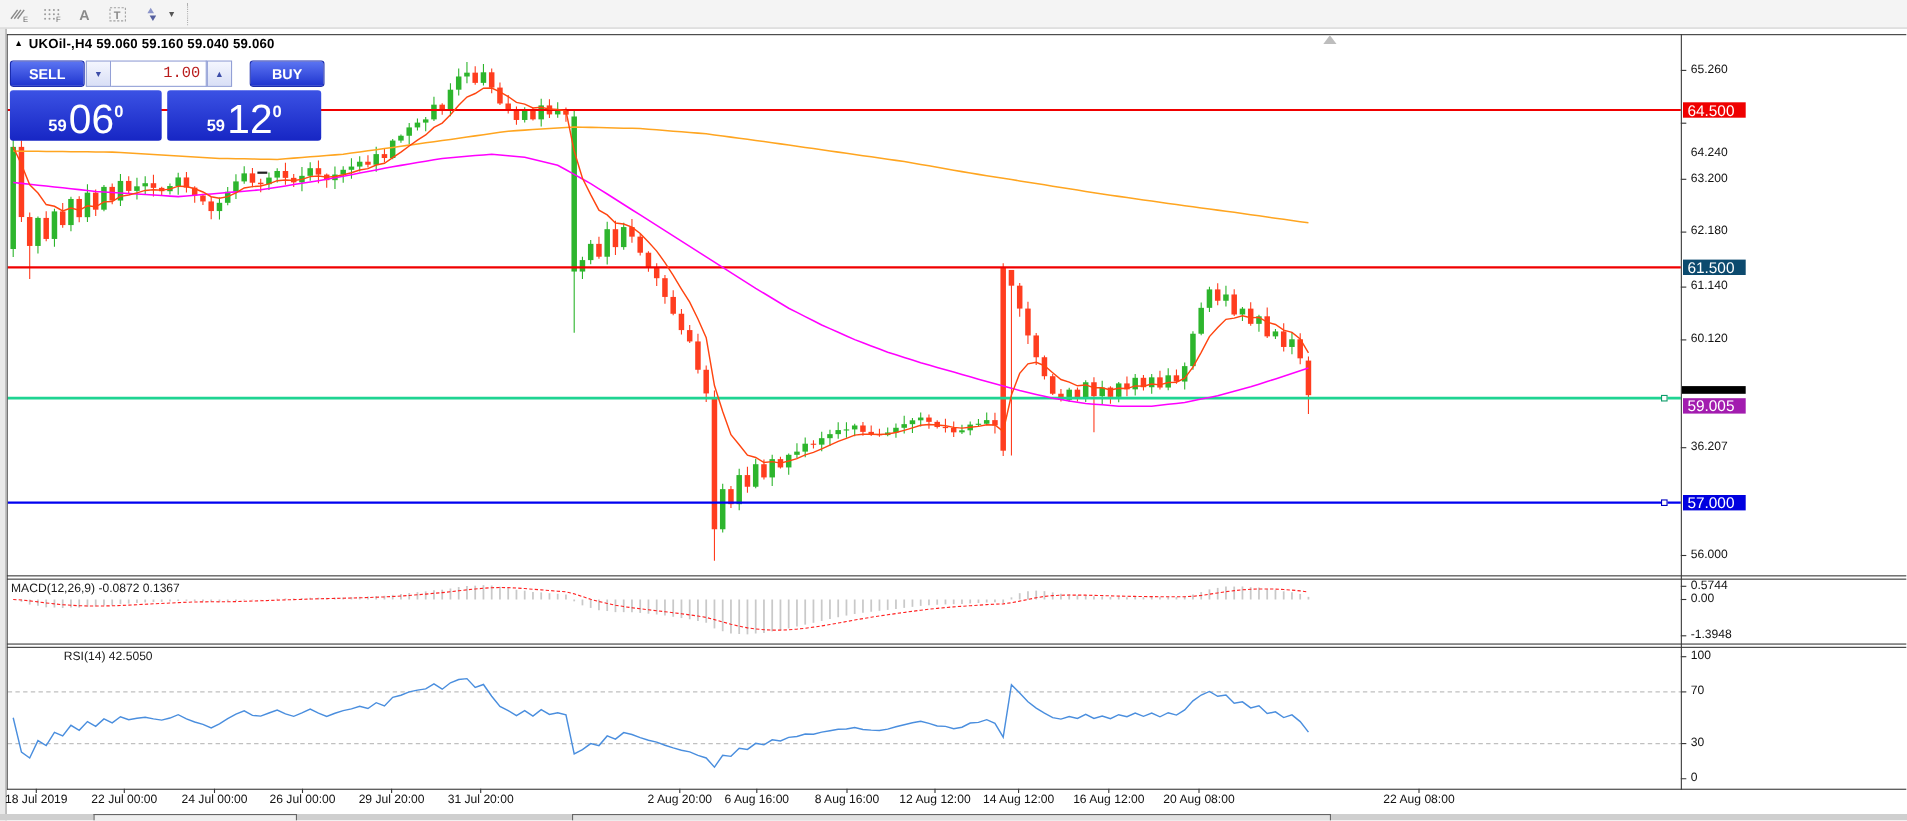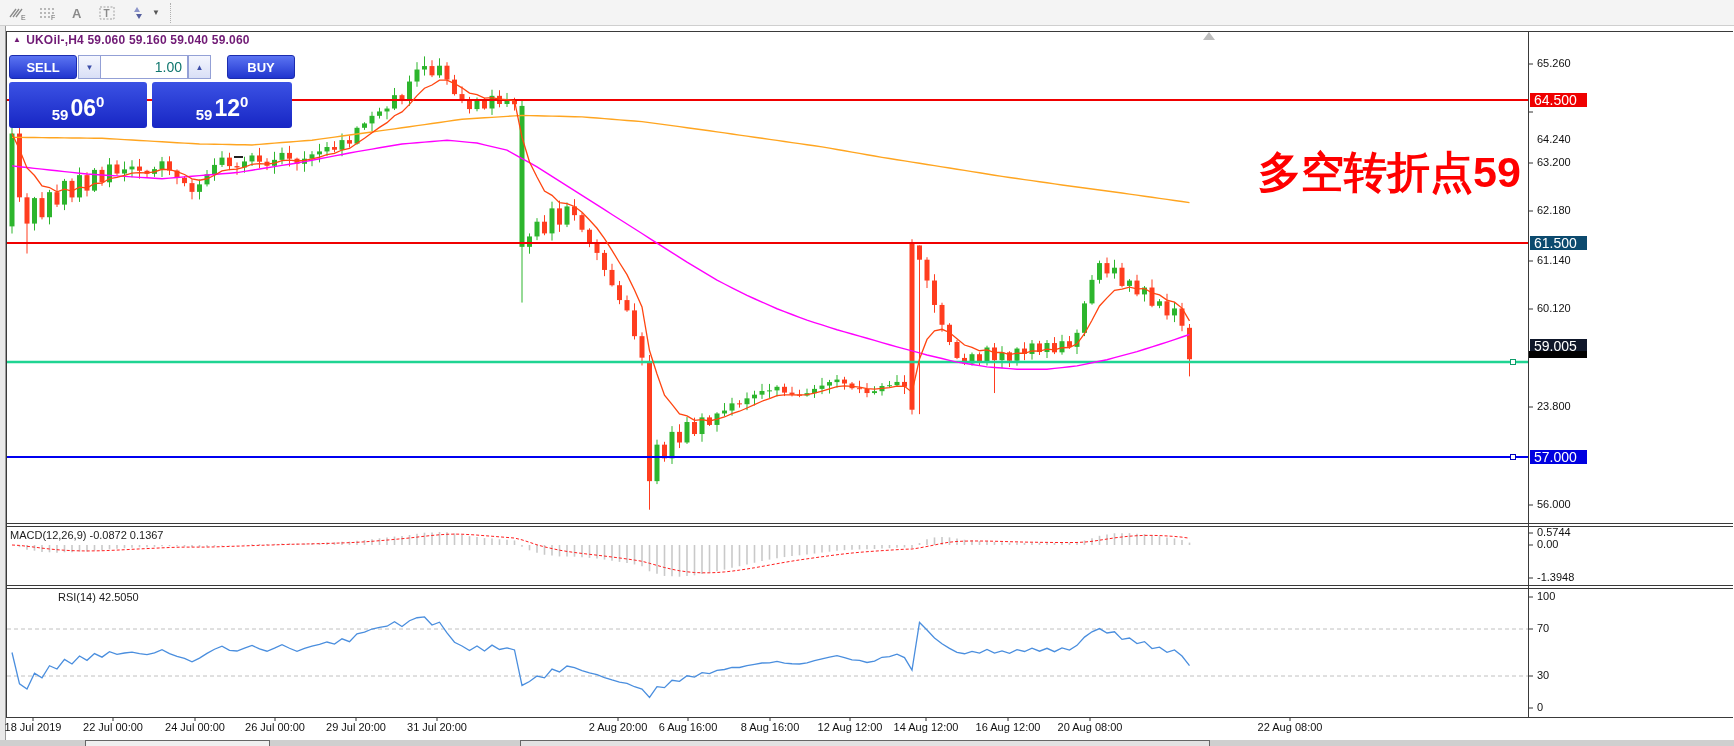--- a/index.html
+++ b/index.html
@@ -19,39 +19,39 @@
   .caret { font-size:8px; color:#555; margin-left:2px; }
 
   
   .frame-line { position:absolute; background:#3a3a3a; z-index:6; }
   #left-strip { position:absolute; left:0; top:26px; width:6px; height:720px;
     background:#e9e9e9; border-right:1px solid #9a9a9a; z-index:7; }
 
   #canvas { position:absolute; left:0; top:0; z-index:2; pointer-events:none; }
 
   #symbol-title { position:absolute; left:13px; top:33px; font-size:12px; font-weight:600;
-    color:#701a75; z-index:20; letter-spacing:0.2px;text-align:center; }
+    color:#000000; z-index:20; letter-spacing:0.2px;text-align:center; }
   #symbol-title .arr { font-size:8px; margin-right:5px; vertical-align:2px; }
 
   
   #trade-panel { position:absolute; left:9px; top:55px; width:283px; height:73px; z-index:25; }
   .tp-btn { position:absolute; top:0; height:24px; color:#fff; font-weight:bold; font-size:13px;
     background:linear-gradient(#5b74f2,#2035cf); border:1px solid #1b2cae; border-radius:3px;
     display:flex; align-items:center; justify-content:center; }
   .spin { position:absolute; top:0; height:24px; background:linear-gradient(#f4f6fe,#d9dff6);
     border:1px solid #93a0d6; display:flex; align-items:center; justify-content:center;
     font-size:8px; color:#3c4da8; }
   #vol-input { position:absolute; left:92px; top:0; width:87px; height:24px; border:1px solid #93a0d6;
-    border-left:none; font-size:14px; text-align:right; padding-right:5px; color:#0f766e;
-    font-family:Liberation Sans, sans-serif; }
+    border-left:none; font-size:14px; text-align:right; padding-right:5px; color:#b91c1c;
+    font-family:Liberation Mono, monospace; }
   .bigbox { position:absolute; top:27px; height:46px; color:#fff;
     background:linear-gradient(#3b52e4,#1726c4); border-radius:3px;
     display:flex; align-items:flex-end; justify-content:center; padding-bottom:3px; }
   .bigbox .pre { font-size:15px; font-weight:bold; margin-right:2px; line-height:20px; }
-  .bigbox .main { font-size:23px; font-weight:bold; line-height:33px; }
+  .bigbox .main { font-size:37px; font-weight:normal; line-height:33px; }
   .bigbox .sup { font-size:15px; font-weight:bold; line-height:40px; vertical-align:top;
     align-self:flex-start; }
 
   
   #annotation { position:absolute; left:1258px; top:144px; font-size:43px; font-weight:bold;
     color:#ff0000; z-index:15; white-space:nowrap; }
 
   
   .ind-label { position:absolute; font-size:11px; color:#1a1a1a; z-index:10; }
 
@@ -668,44 +668,43 @@
       <span class="main">06</span>
       <span class="sup">0</span>
     </div>
     <div class="bigbox" style="left:143px;width:140px;">
       <span class="pre">59</span>
       <span class="main">12</span>
       <span class="sup">0</span>
     </div>
   </div>
 
-  <div id="annotation">多空转折点59</div>
 
   <div class="ind-label" style="left:10px;top:529px;">MACD(12,26,9) -0.0872 0.1367</div>
   <div class="ind-label" style="left:10px;top:591px;padding-left:48px;">RSI(14) 42.5050</div>
 
   <div id="y-axis">
       <div class="ylab" style="top: 57px;">65.260</div>
       <div class="ylab" style="top: 105px; margin-top: 28px;">64.240</div>
       <div class="ylab" style="top: 156px;">63.200</div>
       <div class="ylab" style="top: 204px;">62.180</div>
       <div class="ylab" style="top: 254px;">61.140</div>
       <div class="ylab" style="top: 302px;">60.120</div>
-      <div class="ylab" style="top: 400px;">23.800</div>
+      <div class="ylab" style="top: 400px;">36.207</div>
       <div class="ylab" style="top: 498px;">56.000</div>
       <div class="ylab" style="top: 526px;">0.5744</div>
       <div class="ylab" style="top: 538px;">0.00</div>
       <div class="ylab" style="top: 571px;">-1.3948</div>
       <div class="ylab" style="top: 590px;">100</div>
       <div class="ylab" style="top: 622px;">70</div>
       <div class="ylab" style="top: 669px;">30</div>
       <div class="ylab" style="top: 701px;">0</div>
       <div class="badge" style="top: 93px; background: rgb(239, 0, 0);">64.500</div>
       <div class="badge" style="top: 236px; background: #0c4a6e;">61.500</div>
-      <div class="badge" style="top: 339px; background: #0f172a;">59.005</div>
+      <div class="badge" style="top: 362px; background: #a21caf;">59.005</div>
       <div class="badge" style="top: 450px; background: rgb(0, 0, 224);">57.000</div>
     </div>
   <div id="bid-marker"></div>
   <div id="x-axis">
       <div class="xlab" style="left: 33px;">18 Jul 2019</div>
       <div class="xlab" style="left: 113px;">22 Jul 00:00</div>
       <div class="xlab" style="left: 195px;">24 Jul 00:00</div>
       <div class="xlab" style="left: 275px;">26 Jul 00:00</div>
       <div class="xlab" style="left: 356px;">29 Jul 20:00</div>
       <div class="xlab" style="left: 437px;">31 Jul 20:00</div>

